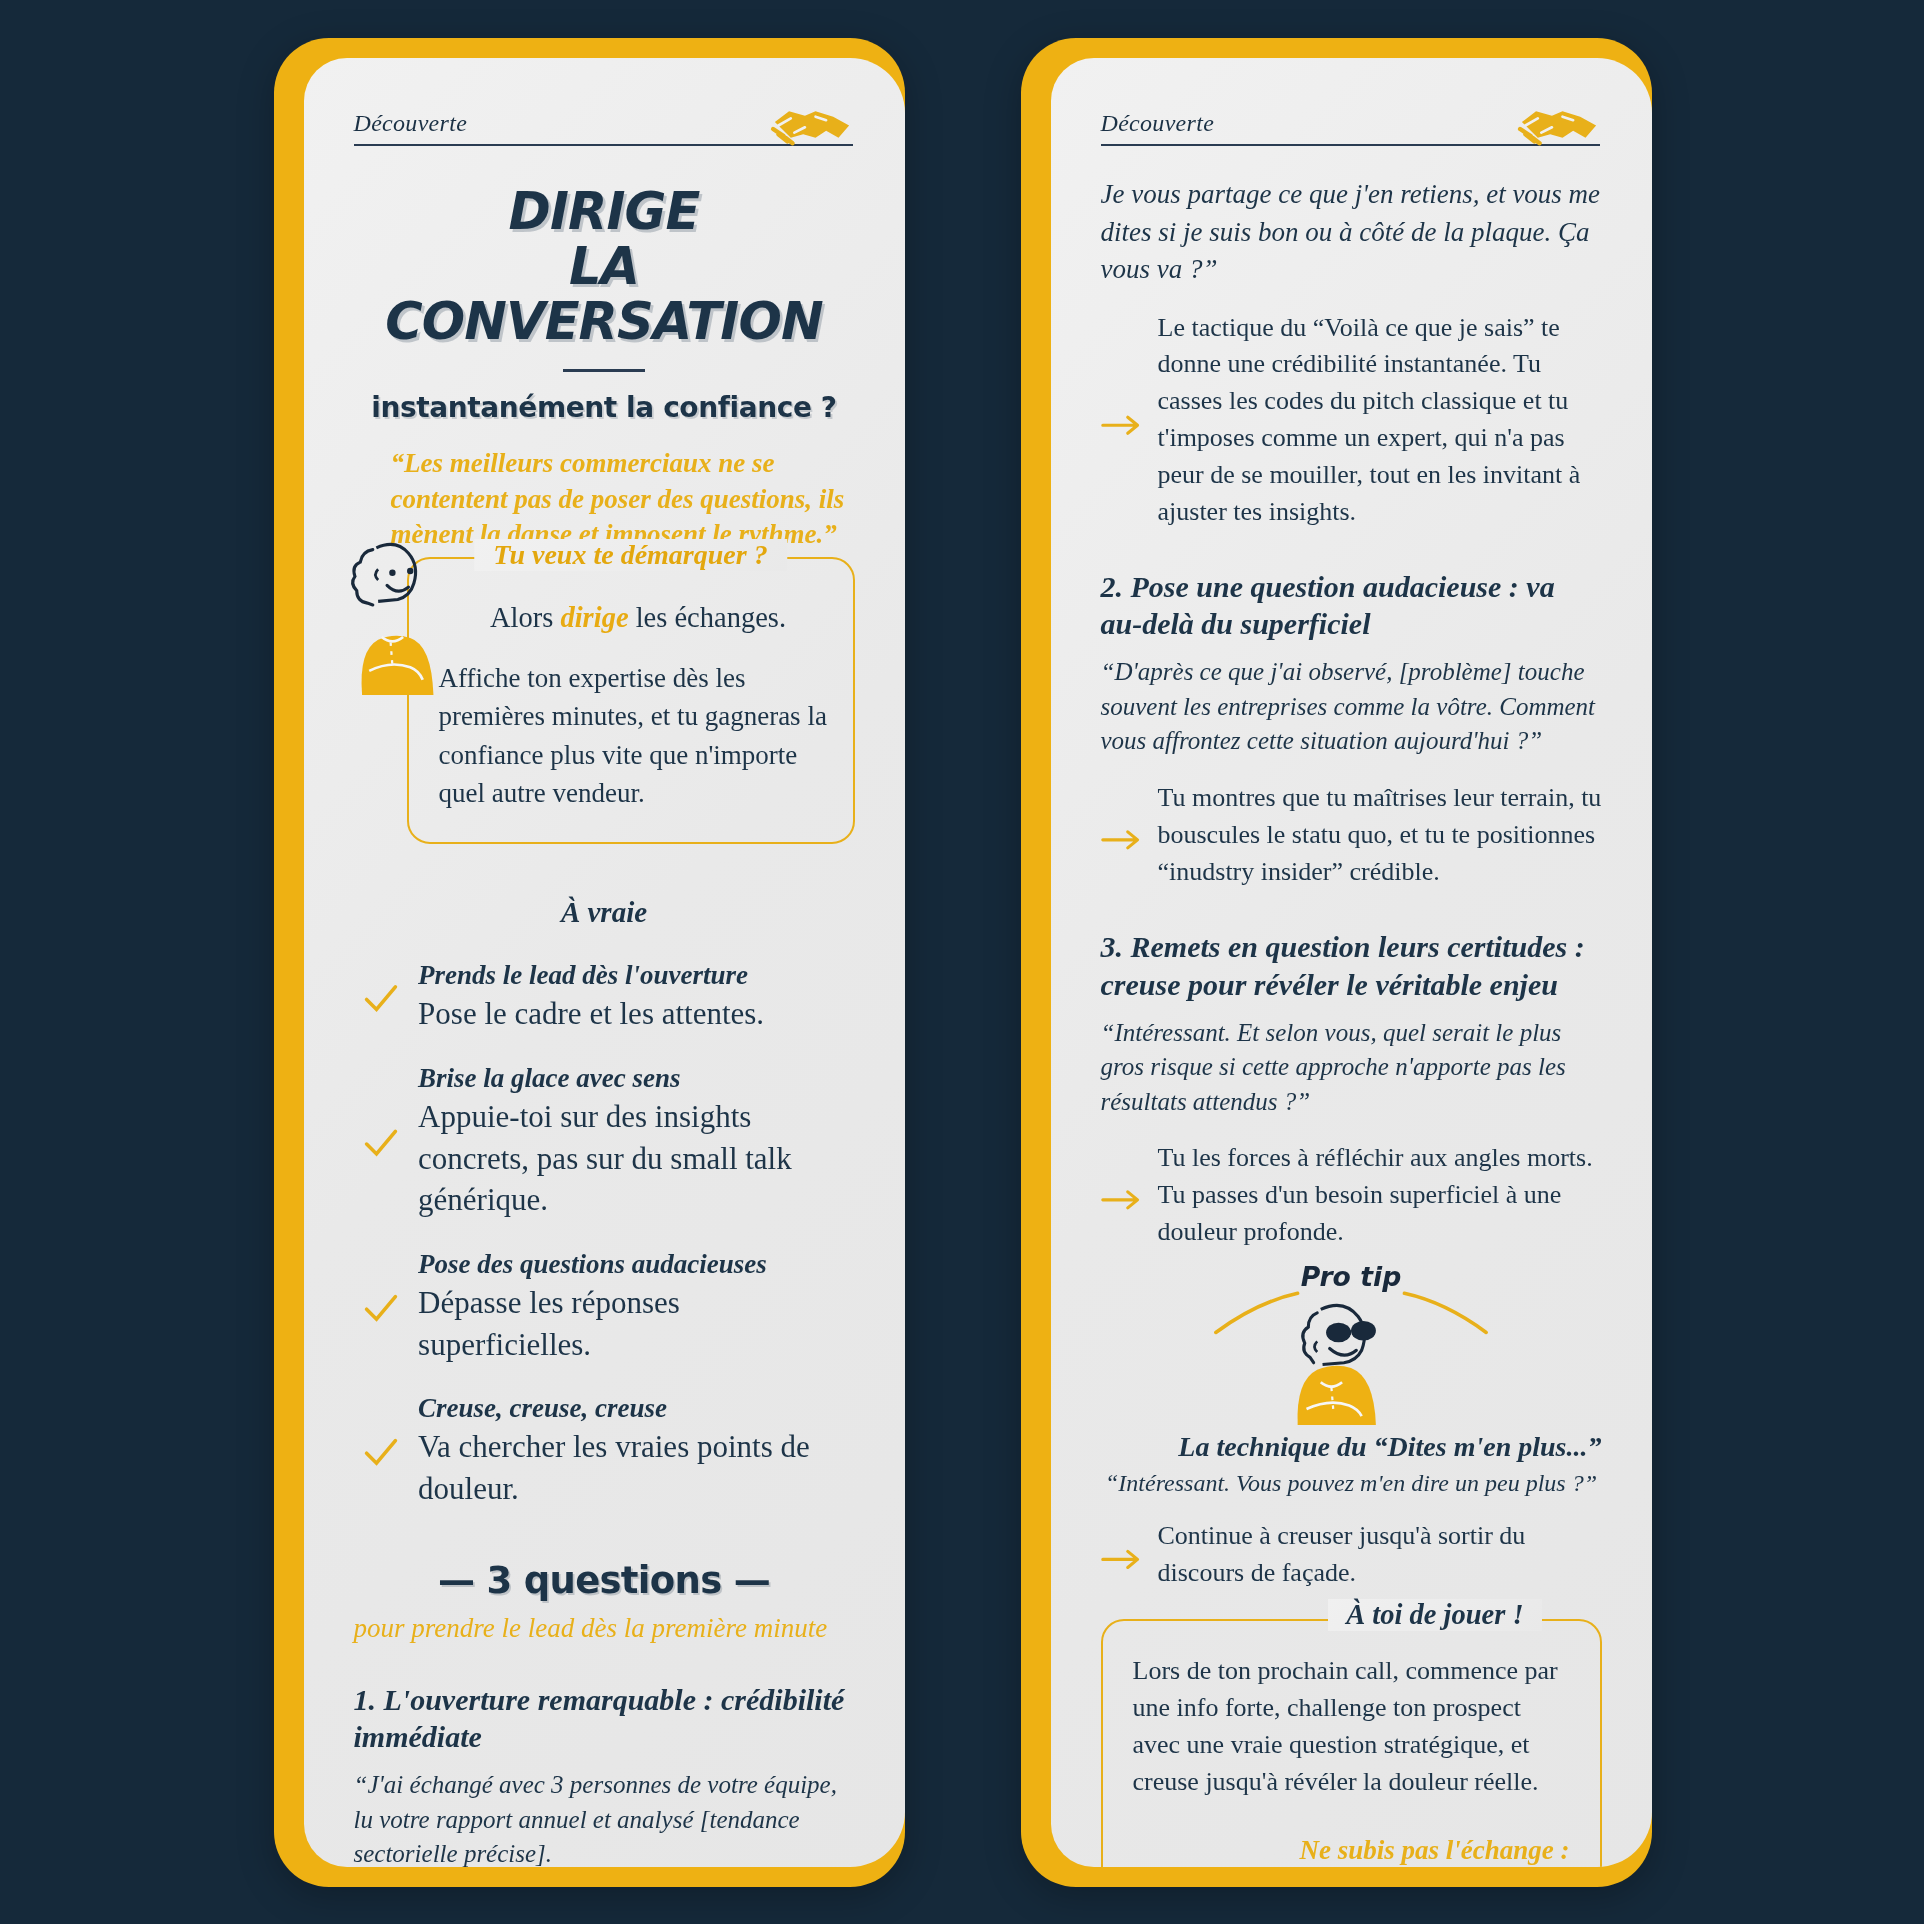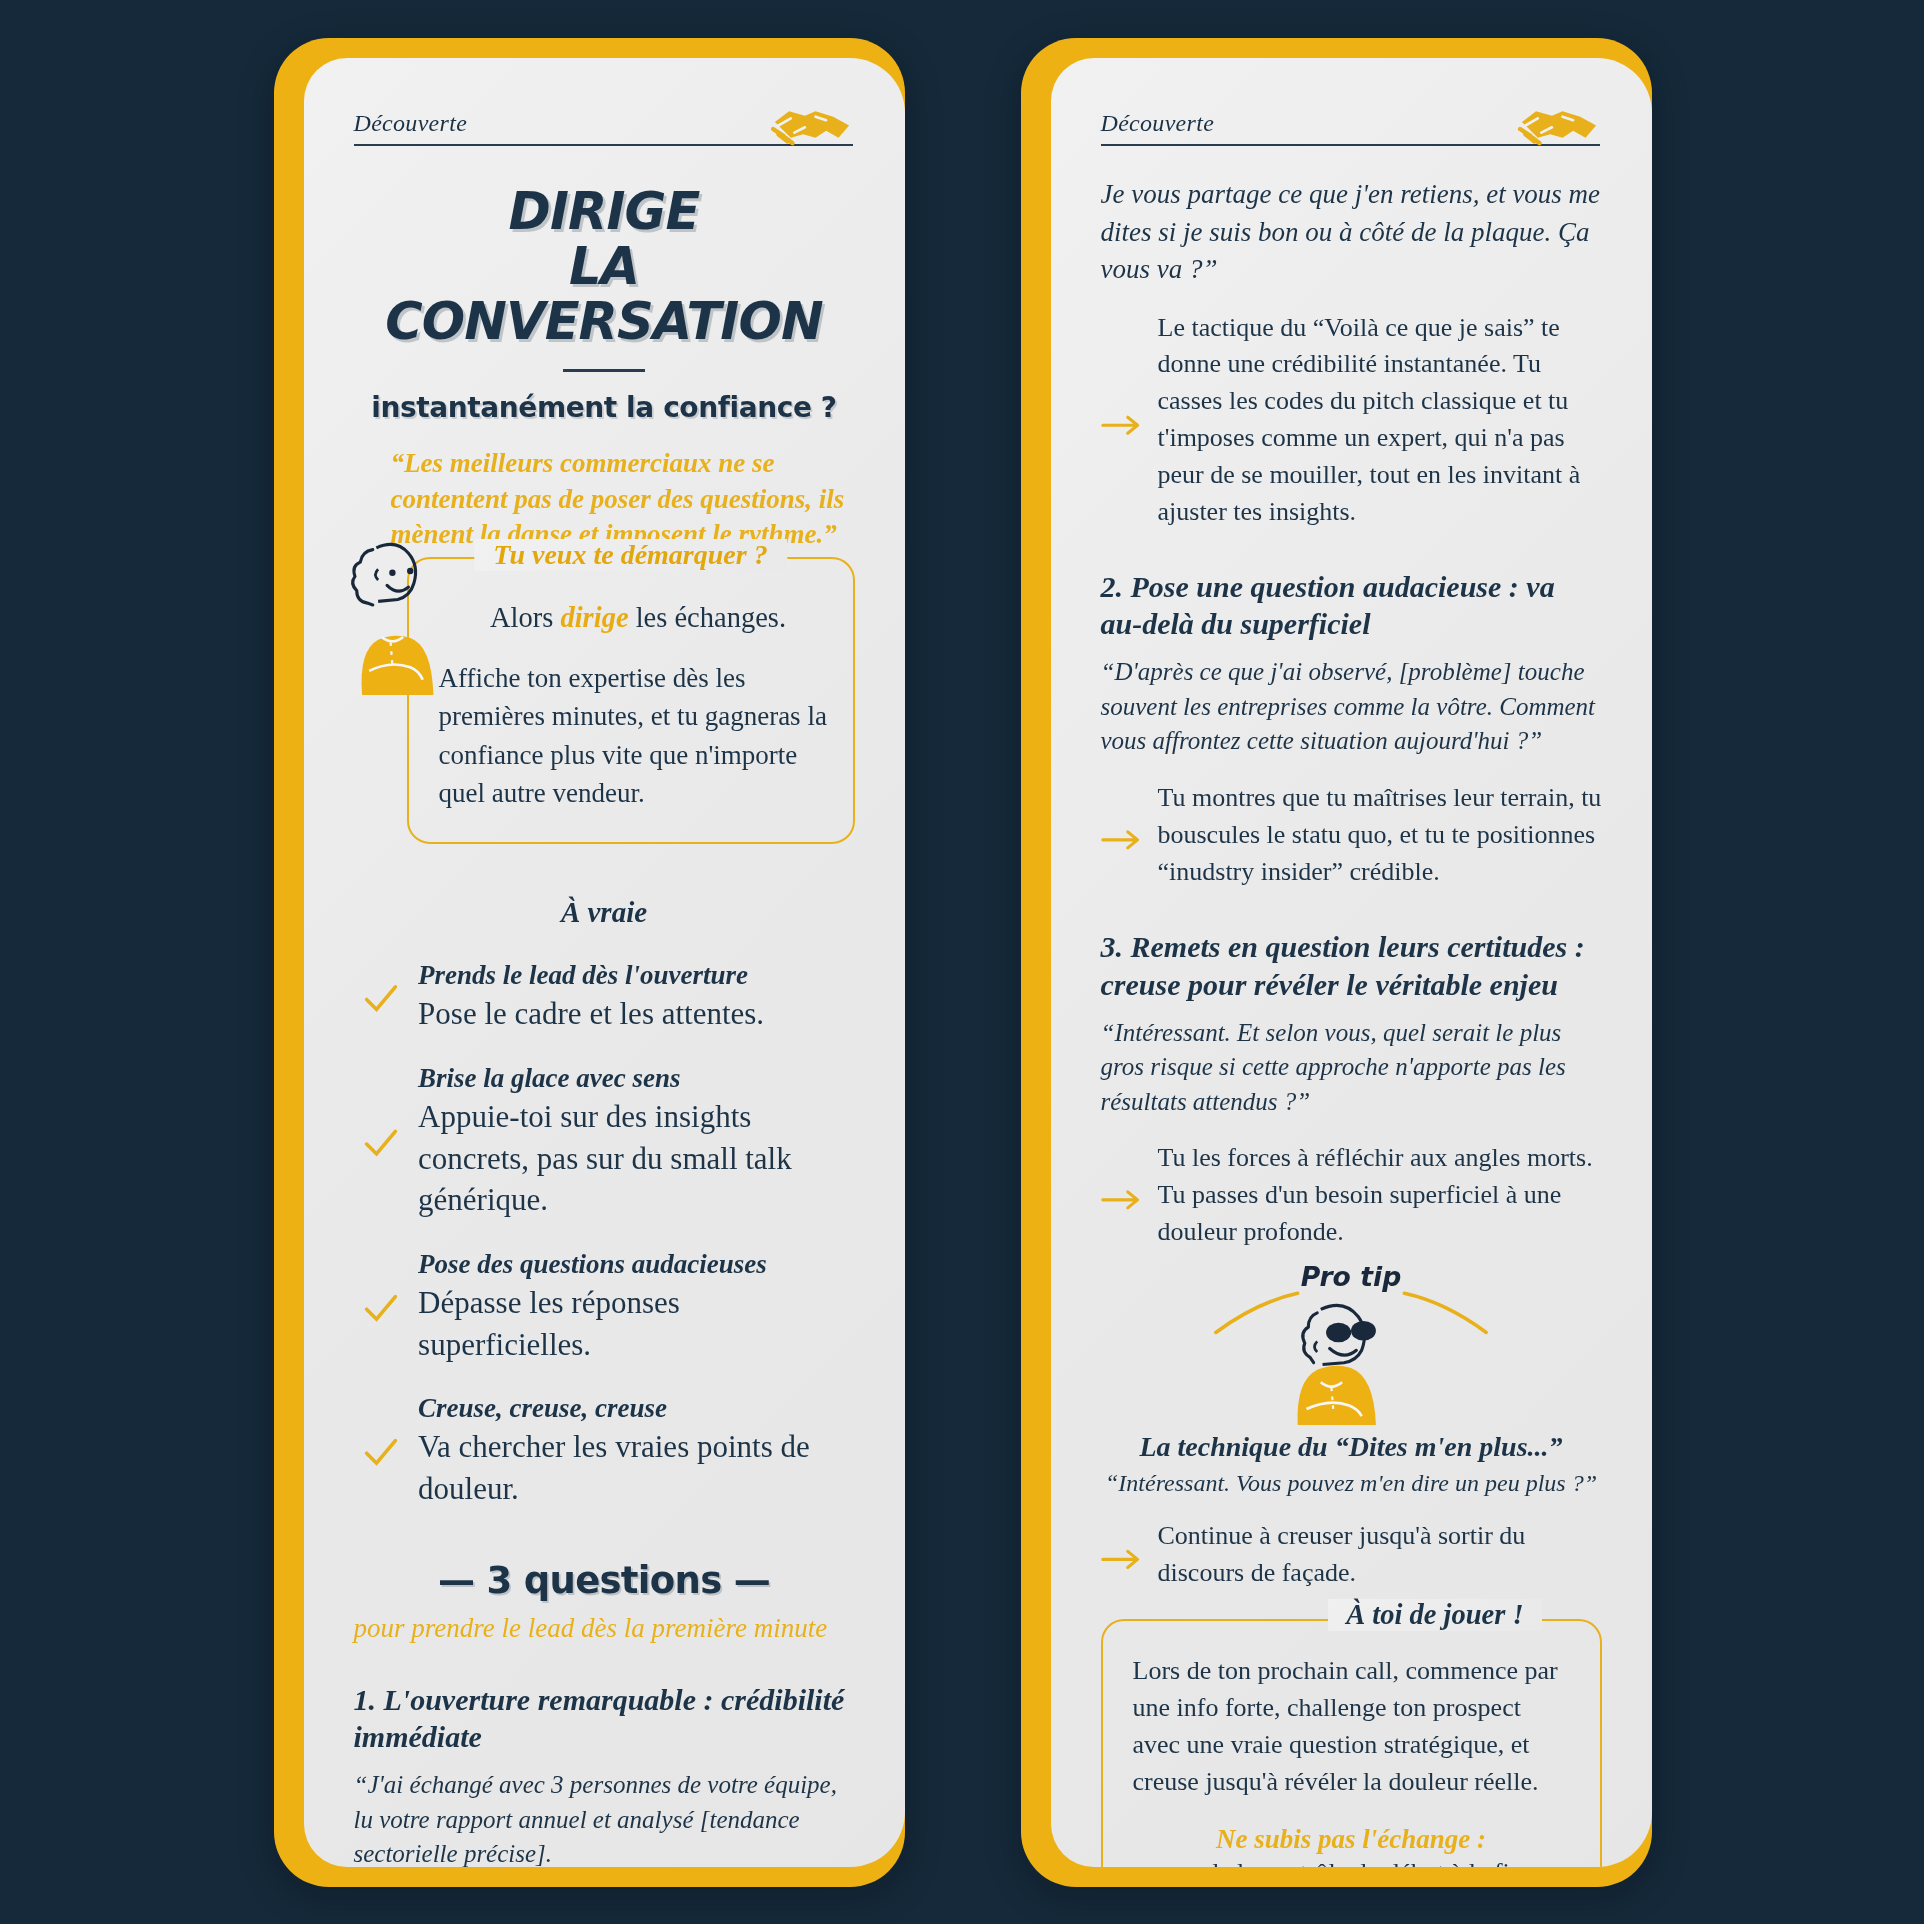--- a/index.html
+++ b/index.html
@@ -221,21 +221,21 @@
 
   
   .protip { position: relative; height: 169px; margin-top: 5.3px; }
   .protip-inner {
     position: absolute;
     left: 50%; transform: translateX(-50%);
     top: 0;
     width: 303px; height: 169px;
   }
   .tech-title {
-    text-align: center;
+    text-align: right;
     font-style: italic;
     font-weight: bold;
     font-size: 28px;
     color: #1d3448;
     margin-top: 5.3px;
   }
   .tech-quote {
     text-align: center;
     font-style: italic;
     font-size: 24px;
@@ -255,22 +255,22 @@
     top: -19.6px; right: 60px;
     background: linear-gradient(135deg,#f0f0f0 0%,#e9e9e9 100%);
     padding: 0 18px;
     font-style: italic;
     font-weight: bold;
     font-size: 28.5px;
     color: #1d3448;
   }
   .cta-body { font-size: 26px; line-height: 1.42; color:#1d3448; }
   .cta-gold {
-    text-align: center;
-    margin-top: 23px;
+    text-align: right;
+    margin-top: 34px;
     color: #e8b01a;
     font-style: italic;
     font-weight: bold;
     font-size: 27px;
   }
   .cta-tail {
     text-align: center;
     margin-top: 3.6px;
     font-size: 26px;
     color: #1d3448;

